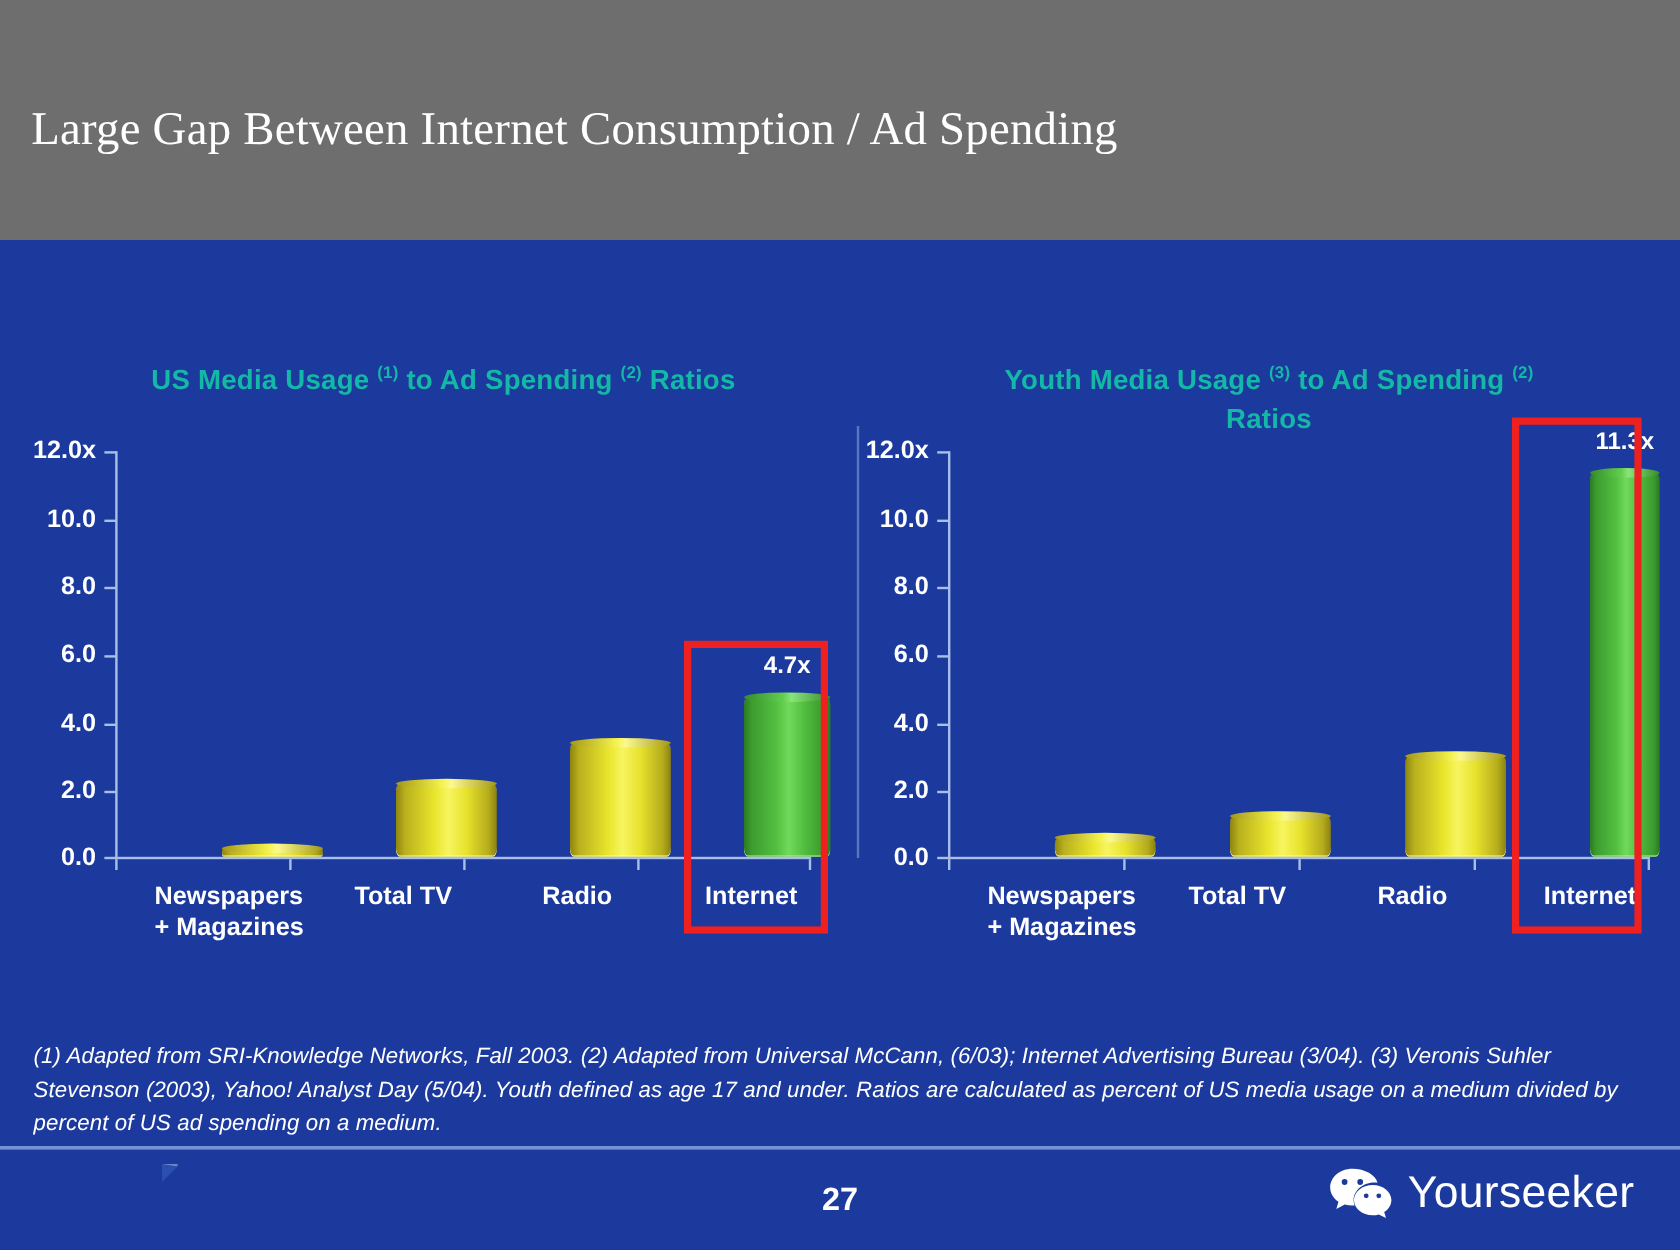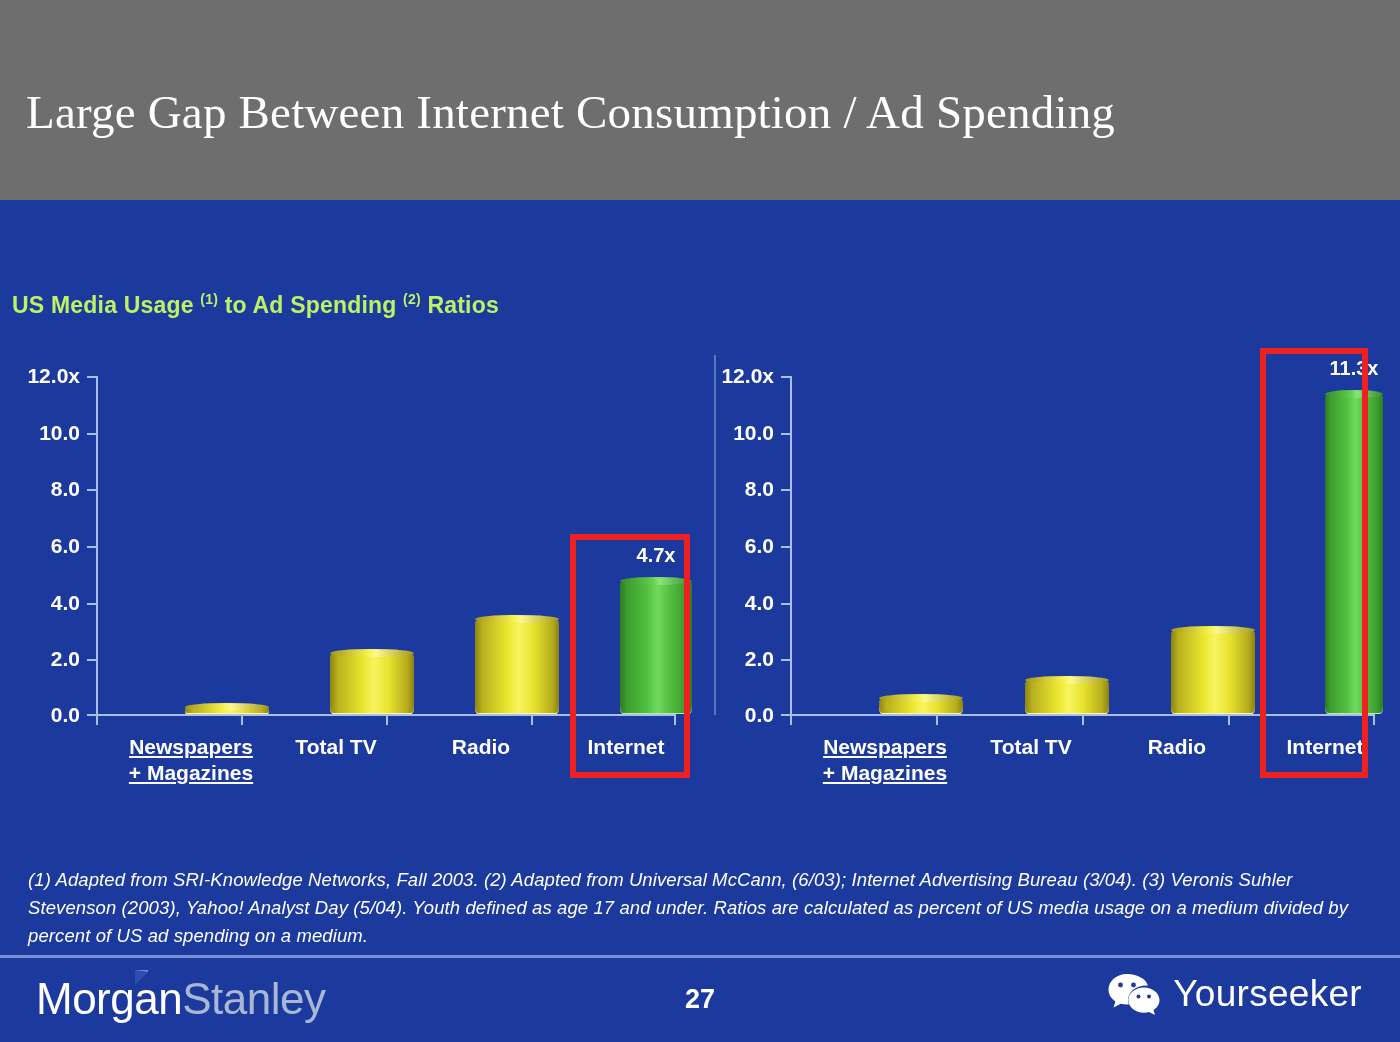--- a/index.html
+++ b/index.html
@@ -23,21 +23,21 @@
     width: 1400px;
     height: 200px;
     background: #6e6e6e;
   }
   .slide-title {
     position: absolute;
     left: 26px;
     top: 88px;
     width: 1360px;
     font-family: "Liberation Serif", serif;
-    font-size: 47px;
+    font-size: 39px;
     line-height: 1.05;
     color: #ffffff;
     letter-spacing: 0.2px;
     white-space: nowrap;
   }
 
   
   .body-area {
     position: absolute;
     left: 0; top: 200px;
@@ -60,24 +60,24 @@
     left: 714px;
     top: 155px;
     width: 2px;
     height: 360px;
     background: #8fa8de;
     opacity: .55;
   }
 
   .chart-title {
     position: absolute;
-    top: 89px;
+    top: 100px;
     width: 100%;
-    text-align: left;
-    color: #bef264;
+    text-align: center;
+    color: #14b8a6;
     font-size: 23px;
     font-weight: bold;
     line-height: 1.45;
     letter-spacing: .2px;
   }
   .chart-title .sup {
     font-size: 14px;
     vertical-align: super;
     font-weight: bold;
   }
@@ -182,21 +182,21 @@
     top: 100%;
     margin-top: 18px;
     transform: translateX(-50%);
     color: #ffffff;
     font-size: 21px;
     font-weight: bold;
     line-height: 1.25;
     white-space: nowrap;
     text-align: center;
   }
-  .cat-label.two-line { text-align: center; text-decoration: underline; }
+  .cat-label.two-line { text-align: left; }
 
   .highlight-box {
     position: absolute;
     border: 6px solid #ee2020;
     box-sizing: border-box;
     pointer-events: none;
   }
 
   
   .footnote {
@@ -337,20 +337,24 @@
         </div>
         <div class="cat-label" style="left:240px">Total TV</div>
         <div class="cat-label" style="left:385px">Radio</div>
         <div class="cat-label" style="left:530px">Internet</div>
       </div>
 
       <div class="highlight-box" style="left:570px; top:334px; width:120px; height:244px;"></div>
     </div>
 
     <div class="panel panel-right">
+      <div class="chart-title">
+        <span>Youth Media Usage </span><span class="sup">(3)</span><span> to Ad Spending </span><span class="sup">(2)</span>
+        <div>Ratios</div>
+      </div>
 
       <div class="plot">
         <div class="axis-line-y"></div>
         <div class="axis-line-x"></div>
 
         <div class="tick" style="top:0px"></div>
         <div class="ytick-label" style="top:0px">12.0x</div>
         <div class="tick" style="top:56.7px"></div>
         <div class="ytick-label" style="top:56.7px">10.0</div>
         <div class="tick" style="top:113.3px"></div>
@@ -396,23 +400,20 @@
         <div class="cat-label" style="left:535px">Internet</div>
       </div>
 
       <div class="highlight-box" style="left:545px; top:148px; width:108px; height:430px;"></div>
     </div>
 
     <div class="footnote">(1) Adapted from SRI-Knowledge Networks, Fall 2003.  (2) Adapted from Universal McCann, (6/03); Internet Advertising Bureau (3/04). (3) Veronis Suhler Stevenson (2003), Yahoo! Analyst Day (5/04).  Youth defined as age 17 and under.  Ratios are calculated as percent of US media usage on a medium divided by percent of US ad spending on a medium.</div>
     <div class="foot-rule"></div>
 
     <div class="footer">
-      <div class="ms-logo">
-        <span class="ms-morgan">Morgan</span><span class="ms-stanley">Stanley</span>
-      </div>
       <div class="ms-mark"></div>
 
       <div class="page-number">27</div>
 
       <div class="brand">
         <svg class="wechat-icon" width="54" height="44" viewBox="0 0 54 44">
           <path d="M20 2C9.6 2 1.5 9.1 1.5 17.6c0 4.8 2.7 9.1 6.9 11.9L6.6 35.4l7.1-3.6c2 .5 4.1.8 6.3.8 .6 0 1.2 0 1.8-.1 -.5-1.4-.8-2.9-.8-4.4 0-8.1 8-14.6 17.9-14.6 .7 0 1.3 0 2 .1C39.3 7.2 30.6 2 20 2z" fill="#ffffff"></path>
           <circle cx="13.5" cy="13" r="2.4" fill="#1c3a9e"></circle>
           <circle cx="26.5" cy="13" r="2.4" fill="#1c3a9e"></circle>
           <path d="M52.5 28.1c0-7-7-12.7-15.6-12.7s-15.6 5.7-15.6 12.7c0 7 7 12.7 15.6 12.7 1.8 0 3.5-.2 5.1-.7l6 3-1.5-5c3.7-2.3 6-5.9 6-10z" fill="#ffffff"></path>

